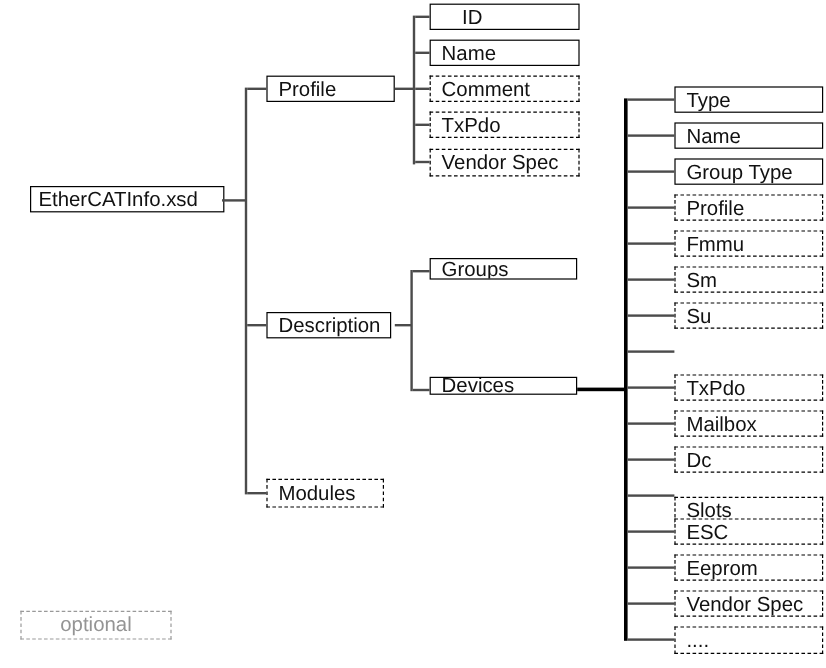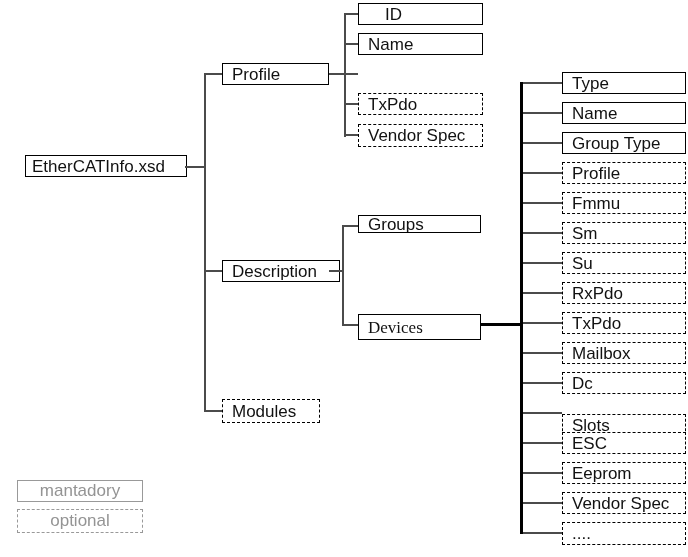--- a/index.html
+++ b/index.html
@@ -24,39 +24,39 @@
   .legend-box.dashed{border-style:dashed;}
 </style>
 </head>
 <body>
 
 <div id="canvas">
 
   <div class="node root" style="left:25px;top:155px;width:162px;height:22px;">EtherCATInfo.xsd</div>
 
   <div class="node" style="left:222px;top:63px;width:107px;height:22px;">Profile</div>
-  <div class="node" style="left:222px;top:260px;width:118px;height:22px;">Description</div>
+  <div class="node" style="left:222px;top:260px;width:104px;height:22px;">Description</div>
   <div class="node dashed" style="left:222px;top:399px;width:98px;height:24px;">Modules</div>
 
   <div class="node" style="left:358px;top:3px;width:125px;height:22px;padding-left:26px;">ID</div>
   <div class="node" style="left:358px;top:33px;width:125px;height:22px;">Name</div>
+  <div class="node dashed" style="left:358px;top:63px;width:125px;height:22px;">Comment</div>
   <div class="node dashed" style="left:358px;top:93px;width:125px;height:22px;">TxPdo</div>
   <div class="node dashed" style="left:358px;top:124px;width:125px;height:23px;">Vendor Spec</div>
 
   <div class="node" style="left:358px;top:215px;width:123px;height:18px;">Groups</div>
-  <div class="node" style="left:358px;top:314px;width:123px;height:26px;font-family:Liberation Serif, serif;">Devices</div>
+  <div class="node" style="left:358px;top:314px;width:123px;height:15px;">Devices</div>
 
   <div class="node" style="left:562px;top:72px;width:124px;height:22px;">Type</div>
   <div class="node" style="left:562px;top:102px;width:124px;height:22px;">Name</div>
   <div class="node" style="left:562px;top:132px;width:124px;height:22px;">Group Type</div>
   <div class="node dashed" style="left:562px;top:162px;width:124px;height:22px;">Profile</div>
   <div class="node dashed" style="left:562px;top:192px;width:124px;height:22px;">Fmmu</div>
   <div class="node dashed" style="left:562px;top:222px;width:124px;height:22px;">Sm</div>
   <div class="node dashed" style="left:562px;top:252px;width:124px;height:22px;">Su</div>
-  <div class="node dashed" style="left:562px;top:282px;width:124px;height:22px;">RxPdo</div>
   <div class="node dashed" style="left:562px;top:312px;width:124px;height:22px;">TxPdo</div>
   <div class="node dashed" style="left:562px;top:342px;width:124px;height:22px;">Mailbox</div>
   <div class="node dashed" style="left:562px;top:372px;width:124px;height:22px;">Dc</div>
   <div class="node dashed" style="left:562px;top:414px;width:124px;height:22px;">Slots</div>
   <div class="node dashed" style="left:562px;top:432px;width:124px;height:22px;">ESC</div>
   <div class="node dashed" style="left:562px;top:462px;width:124px;height:22px;">Eeprom</div>
   <div class="node dashed" style="left:562px;top:492px;width:124px;height:22px;">Vendor Spec</div>
   <div class="node dashed" style="left:562px;top:522px;width:124px;height:23px;">....</div>
 
   <div class="ln" style="left:185px;top:166px;width:20px;height:2px;"></div>
@@ -91,16 +91,15 @@
   <div class="ln" style="left:523px;top:292px;width:39px;height:2px;"></div>
   <div class="ln" style="left:523px;top:322px;width:39px;height:2px;"></div>
   <div class="ln" style="left:523px;top:352px;width:39px;height:2px;"></div>
   <div class="ln" style="left:523px;top:382px;width:39px;height:2px;"></div>
   <div class="ln" style="left:523px;top:412px;width:39px;height:2px;"></div>
   <div class="ln" style="left:523px;top:442px;width:39px;height:2px;"></div>
   <div class="ln" style="left:523px;top:472px;width:39px;height:2px;"></div>
   <div class="ln" style="left:523px;top:502px;width:39px;height:2px;"></div>
   <div class="ln" style="left:523px;top:532px;width:39px;height:2px;"></div>
 
-  <div class="legend-box" style="left:17px;top:480px;width:126px;height:22px;">mantadory</div>
   <div class="legend-box dashed" style="left:17px;top:509px;width:126px;height:24px;">optional</div>
 
 </div>
 
 </body></html>

